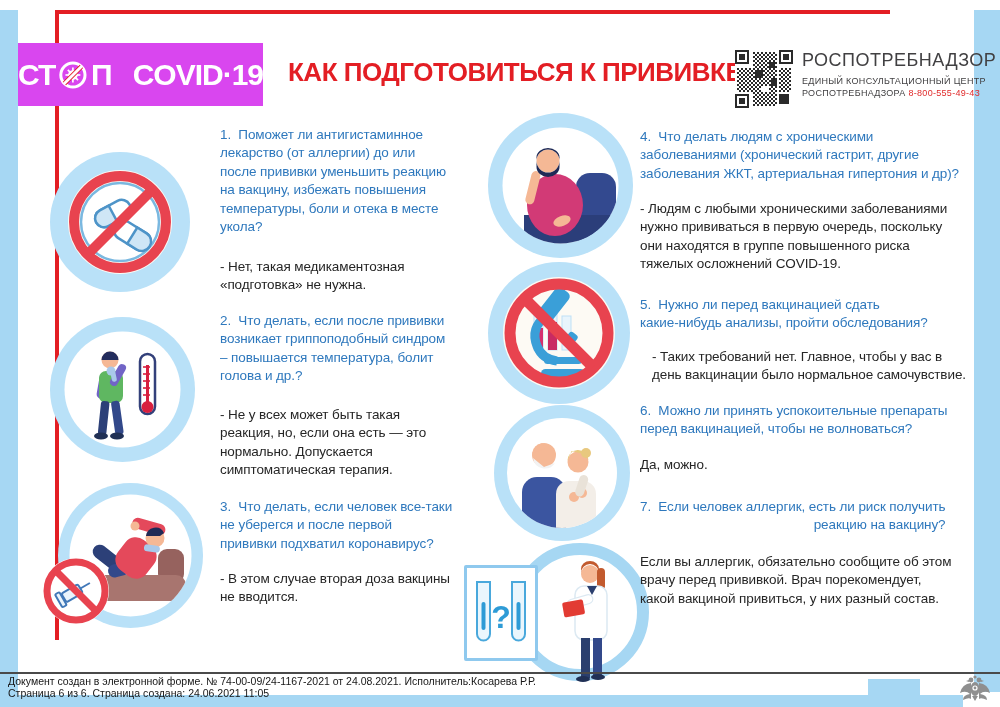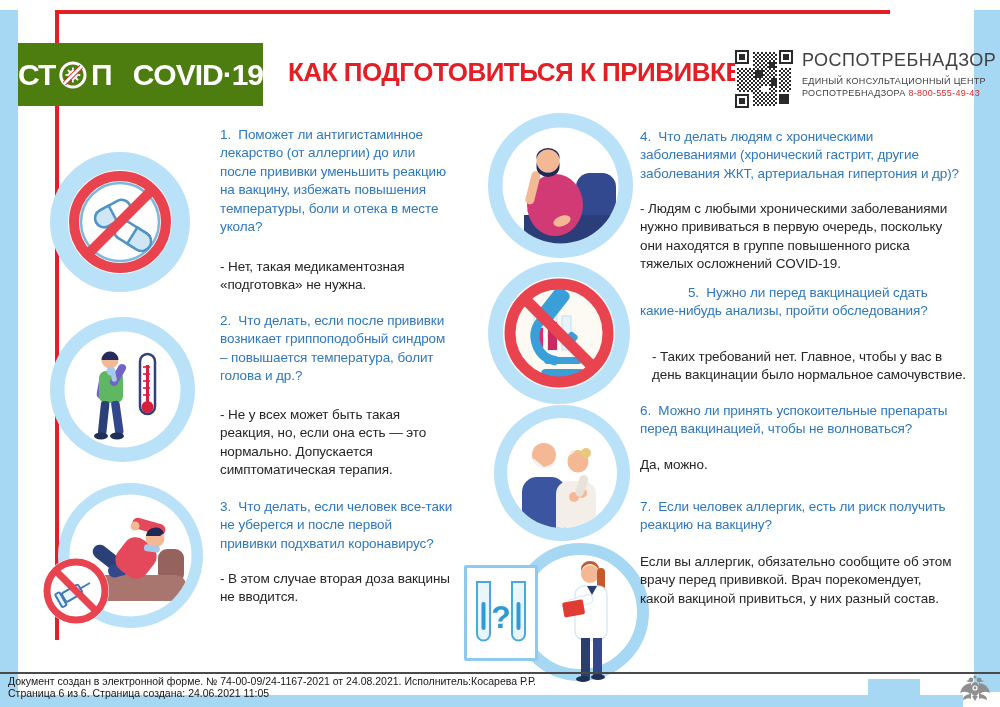--- a/index.html
+++ b/index.html
@@ -1,20 +1,20 @@
 <!DOCTYPE html>
 <html><head>
 <meta charset="utf-8">
 <style>
   html,body{margin:0;padding:0;background:#ffffff;}
   .page{position:relative;width:1000px;height:707px;background:#fff;overflow:hidden;
         font-family:"Liberation Sans",sans-serif;}
   .strip{position:absolute;background:#a6d7f3;}
   .frame{position:absolute;background:#e31e24;}
-  .banner{position:absolute;left:18px;top:43px;width:245px;height:63px;background:#4d7c0f;
+  .banner{position:absolute;left:18px;top:43px;width:245px;height:63px;background:#d946ef;
           display:flex;align-items:center;justify-content:center;gap:3px;
           color:#fff;font-weight:bold;font-size:30px;letter-spacing:-1px;white-space:nowrap;}
   .banner .covid{margin-left:18px;}
   .title{position:absolute;left:288px;top:57px;font-size:26px;font-weight:800;color:#e31e24;
          letter-spacing:-0.5px;white-space:nowrap;}
   .org-name{position:absolute;left:802px;top:50px;font-size:18px;color:#414042;letter-spacing:0.5px;white-space:nowrap;}
   .org-sub{position:absolute;left:802px;top:76px;font-size:9px;line-height:11.5px;color:#414042;
            letter-spacing:0.3px;white-space:nowrap;}
   .org-sub .phone{color:#e02a2a;}
   .txt{position:absolute;white-space:pre;font-size:13.5px;line-height:18.4px;letter-spacing:-0.1px;}
@@ -291,28 +291,28 @@
   <div class="txt a" style="left:220px;top:570px;">- В этом случае вторая доза вакцины
 не вводится.</div>
 
   <div class="txt q" style="left:640px;top:128px;">4.  Что делать людям с хроническими
 заболеваниями (хронический гастрит, другие
 заболевания ЖКТ, артериальная гипертония и др)?</div>
   <div class="txt a" style="left:640px;top:200px;">- Людям с любыми хроническими заболеваниями
 нужно прививаться в первую очередь, поскольку
 они находятся в группе повышенного риска
 тяжелых осложнений COVID-19.</div>
-  <div class="txt q" style="left:640px;top:284px;text-align:right;">5.  Нужно ли перед вакцинацией сдать
+  <div class="txt q" style="left:640px;top:296px;">5.  Нужно ли перед вакцинацией сдать
 какие-нибудь анализы, пройти обследования?</div>
   <div class="txt a" style="left:640px;top:348px;margin-left:12px;">- Таких требований нет. Главное, чтобы у вас в
 день вакцинации было нормальное самочувствие.</div>
   <div class="txt q" style="left:640px;top:402px;">6.  Можно ли принять успокоительные препараты
 перед вакцинацией, чтобы не волноваться?</div>
   <div class="txt a" style="left:640px;top:456px;">Да, можно.</div>
-  <div class="txt q" style="left:640px;top:498px;">7.  Если человек аллергик, есть ли риск получить
+  <div class="txt q" style="left:640px;top:498px;text-align:right;">7.  Если человек аллергик, есть ли риск получить
 реакцию на вакцину?</div>
   <div class="txt a" style="left:640px;top:553px;">Если вы аллергик, обязательно сообщите об этом
 врачу перед прививкой. Врач порекомендует,
 какой вакциной привиться, у них разный состав.</div>
 
   <div class="docline"></div>
   <div class="doctext">Документ создан в электронной форме. № 74-00-09/24-1167-2021 от 24.08.2021. Исполнитель:Косарева Р.Р.
 Страница 6 из 6. Страница создана: 24.06.2021 11:05</div>
 
   <svg class="icon" style="left:958px;top:674px;" width="34" height="28" viewBox="0 0 34 28">

